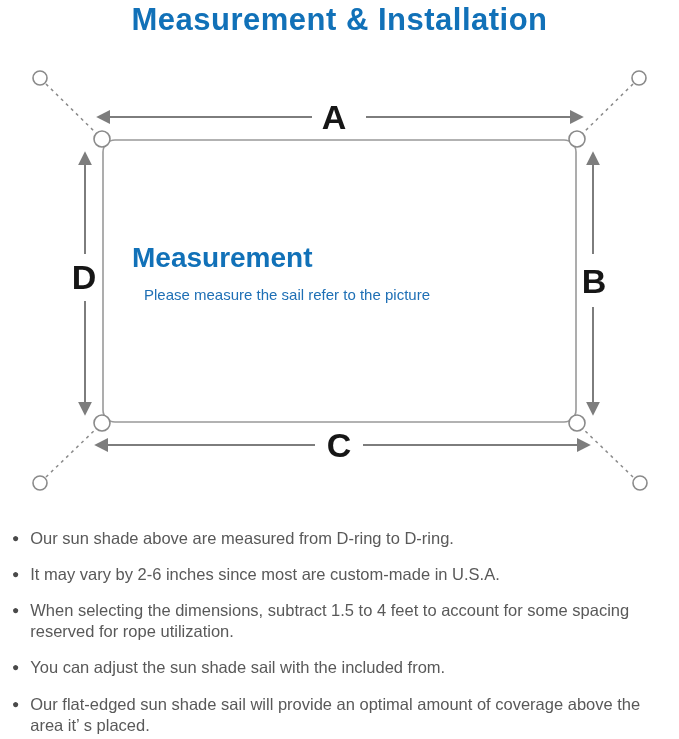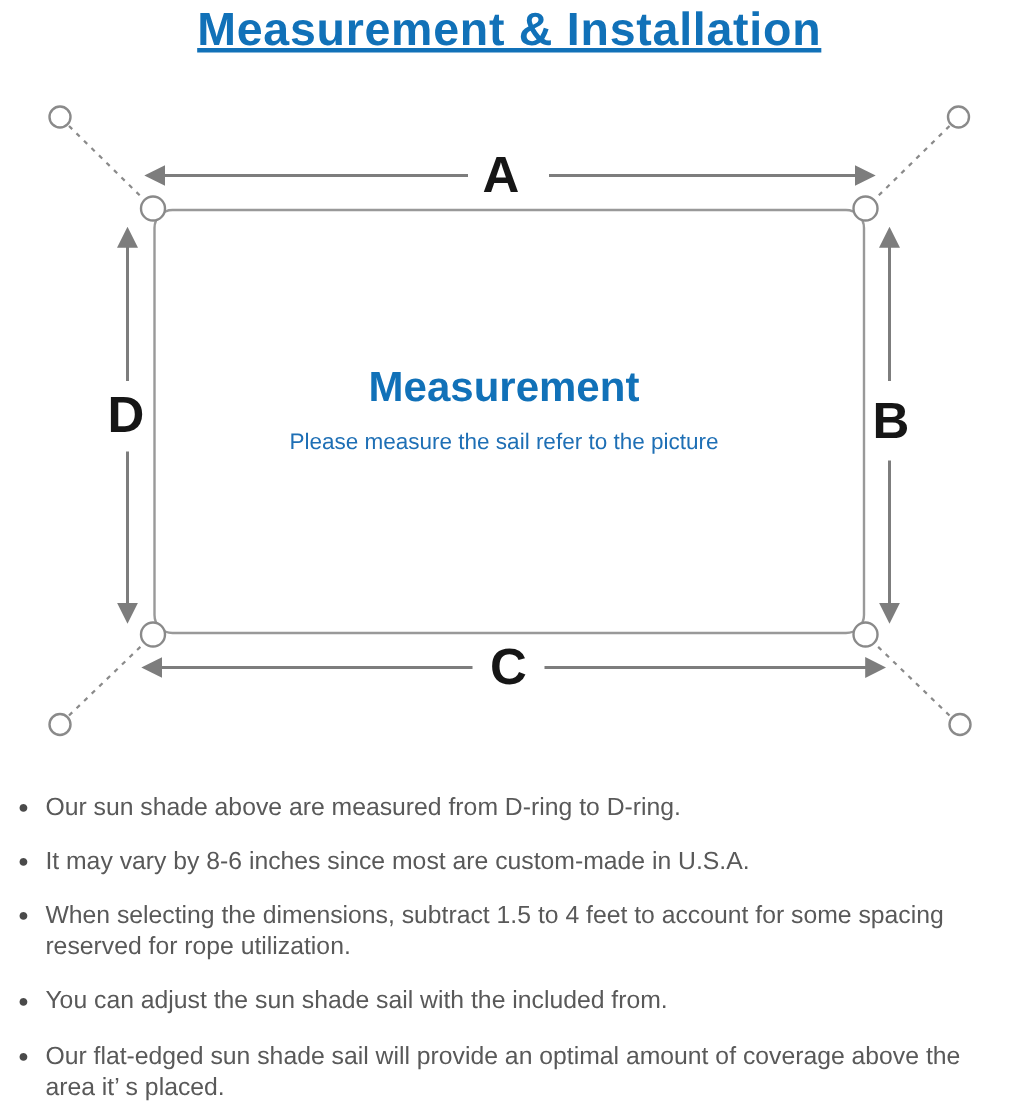--- a/index.html
+++ b/index.html
@@ -9,37 +9,36 @@
     background:#ffffff;
     font-family:"Liberation Sans", sans-serif;
     overflow:hidden;
   }
   .page-title{
     position:absolute;top:2px;left:0;width:100%;
     text-align:center;
     font-size:31px;font-weight:700;
     color:#1171b8;
     letter-spacing:0.5px;
-    text-decoration:underline;
   }
   .diagram-svg{position:absolute;top:0;left:0;}
   .dim-label{
     position:absolute;
     transform:translate(-50%,-50%);
     font-size:34px;font-weight:700;color:#161616;
     line-height:1;
   }
   .label-a{left:334px;top:117px;}
   .label-b{left:594px;top:281px;}
   .label-c{left:339px;top:445px;}
   .label-d{left:84px;top:277px;}
   .center-text{
-    position:absolute;left:336px;top:243px;
+    position:absolute;left:362px;top:243px;
     transform:translateX(-50%);
-    width:460px;text-align:center;
+    width:460px;
   }
   .center-title{
     font-size:28px;font-weight:700;color:#1171b8;
     margin:0 0 6px 0;line-height:1.1;
   }
   .center-subtitle{
     font-size:15px;font-weight:400;color:#1e6fb5;
     margin:12px;line-height:1.2;
   }
   .bullet-list{
@@ -124,21 +123,21 @@
     <div class="center-subtitle">Please measure the sail refer to the picture</div>
   </div>
 
   <div class="bullet-list">
     <div class="bullet-item">
       <span class="bullet-marker">●</span>
       <span class="bullet-text">Our sun shade above are measured from D-ring to D-ring.</span>
     </div>
     <div class="bullet-item">
       <span class="bullet-marker">●</span>
-      <span class="bullet-text">It may vary by 8-6 inches since most are custom-made in U.S.A.</span>
+      <span class="bullet-text">It may vary by 2-6 inches since most are custom-made in U.S.A.</span>
     </div>
     <div class="bullet-item">
       <span class="bullet-marker">●</span>
       <span class="bullet-text">When selecting the dimensions, subtract 1.5 to 4 feet to account for some spacing reserved for rope utilization.</span>
     </div>
     <div class="bullet-item">
       <span class="bullet-marker">●</span>
       <span class="bullet-text">You can adjust the sun shade sail with the included from.</span>
     </div>
     <div class="bullet-item">

